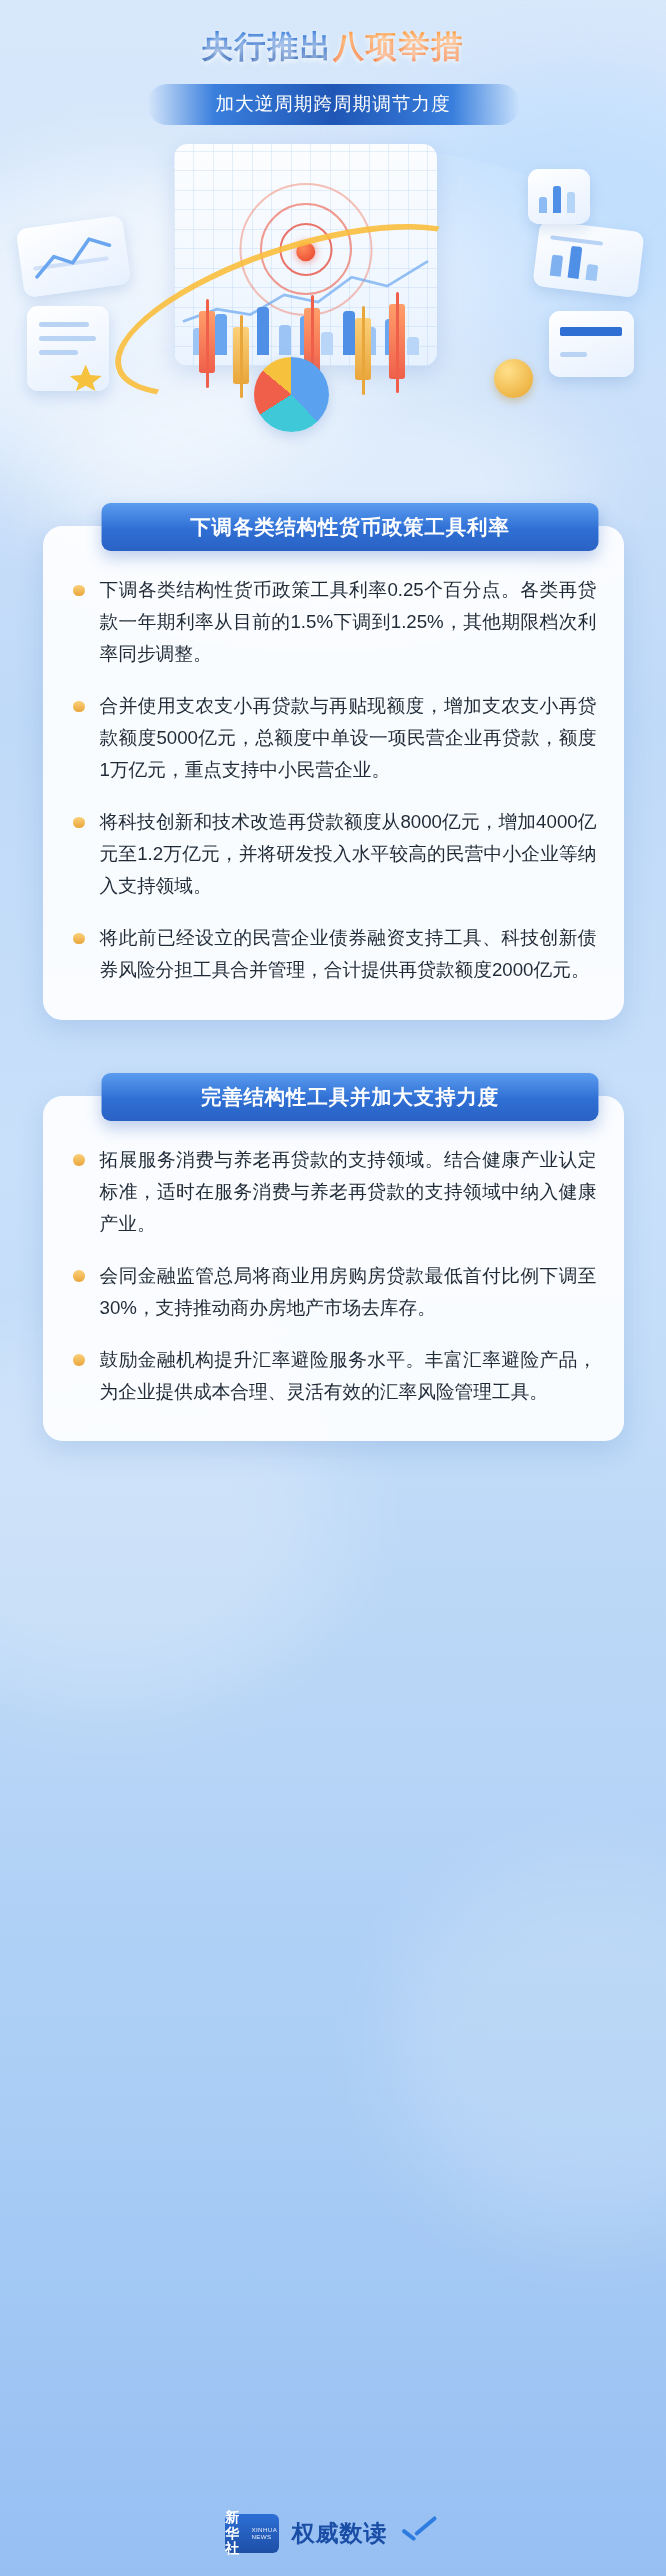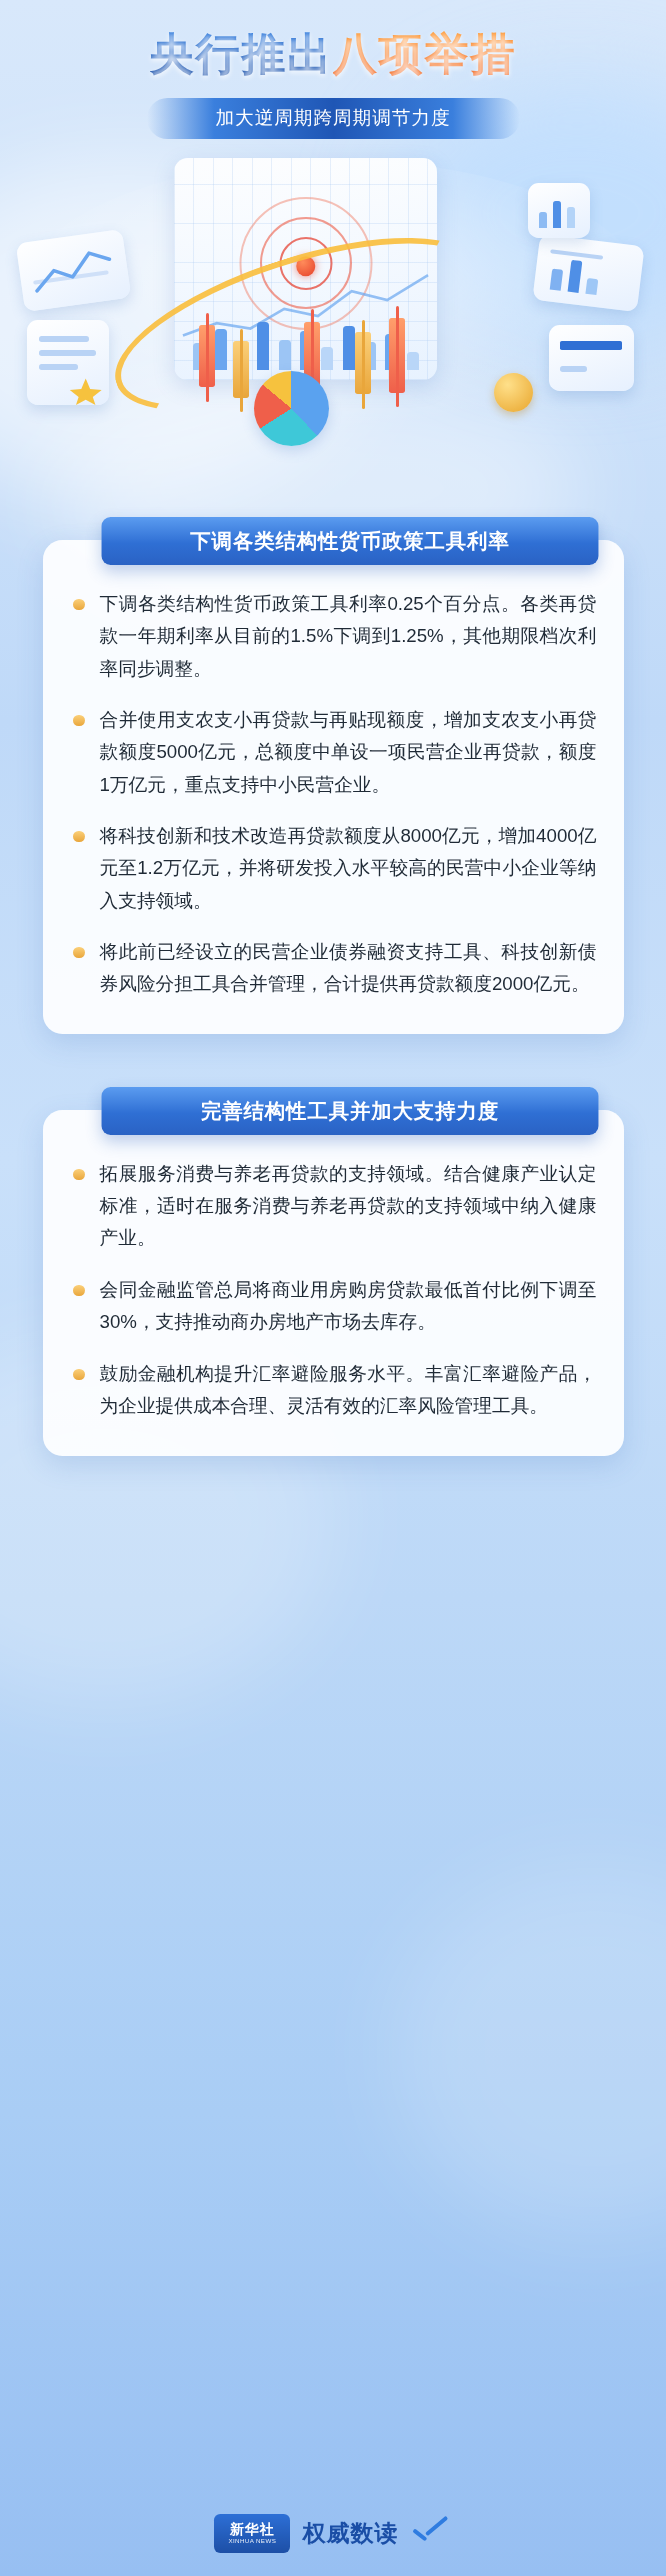--- a/index.html
+++ b/index.html
@@ -26,21 +26,21 @@
   .blob-e { width: 409px; height: 373px; right: -133px; top: 1865px; background: rgba(255,255,255,0.18); }
 
   
   .header {
     position: relative;
     padding-top: 30px;
     text-align: center;
     z-index: 5;
   }
   .main-title {
-    font-size: 44px;
+    font-size: 31px;
     font-weight: bold;
     letter-spacing: 1.8px;
     line-height: 1.1;
     text-shadow: 0 1.8px 5.3px rgba(255,255,255,0.8);
   }
   .main-title .seg-blue {
     background: linear-gradient(180deg, #2f7ce0 0%, #1a4fa8 100%);
     -webkit-background-clip: text;
     background-clip: text;
     color: transparent;
@@ -222,28 +222,28 @@
     position: absolute;
     left: 0; right: 0;
     bottom: 23px;
     display: flex;
     align-items: center;
     justify-content: center;
     gap: 12.4px;
     z-index: 6;
   }
   .logo-box {
-    width: 76px; height: 39px;
+    width: 54px; height: 39px;
     border-radius: 6.2px;
     background: linear-gradient(180deg, #2d6fd6 0%, #1d4fa6 100%);
     color: #fff;
     display: flex;
-    flex-direction: column;
+    flex-direction: row;
     align-items: center;
-    justify-content: center;
+    justify-content: space-between;
     line-height: 1.1;
   }
   .logo-box .cn { font-size: 14px; font-weight: bold; letter-spacing: 0.9px; }
   .logo-box .en { font-size: 6.2px; letter-spacing: 0.4px; opacity: 0.9; }
   .footer-text {
     font-size: 23px;
     font-weight: bold;
     color: #1a4ea6;
     letter-spacing: 0.9px;
   }

